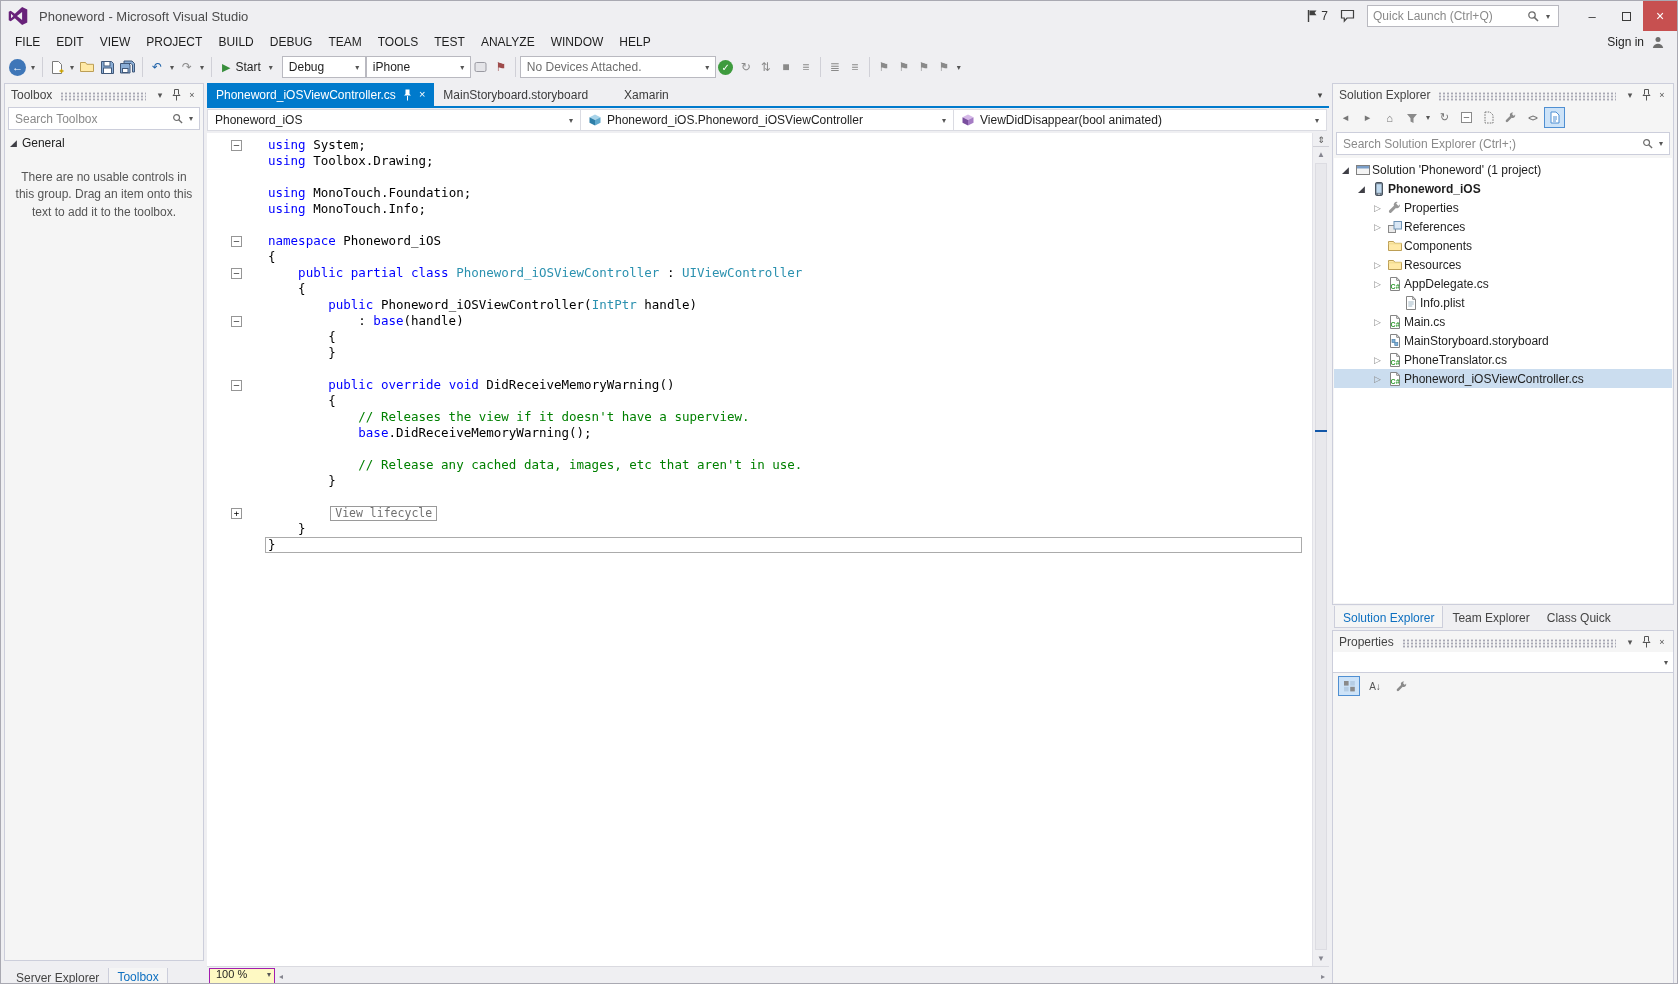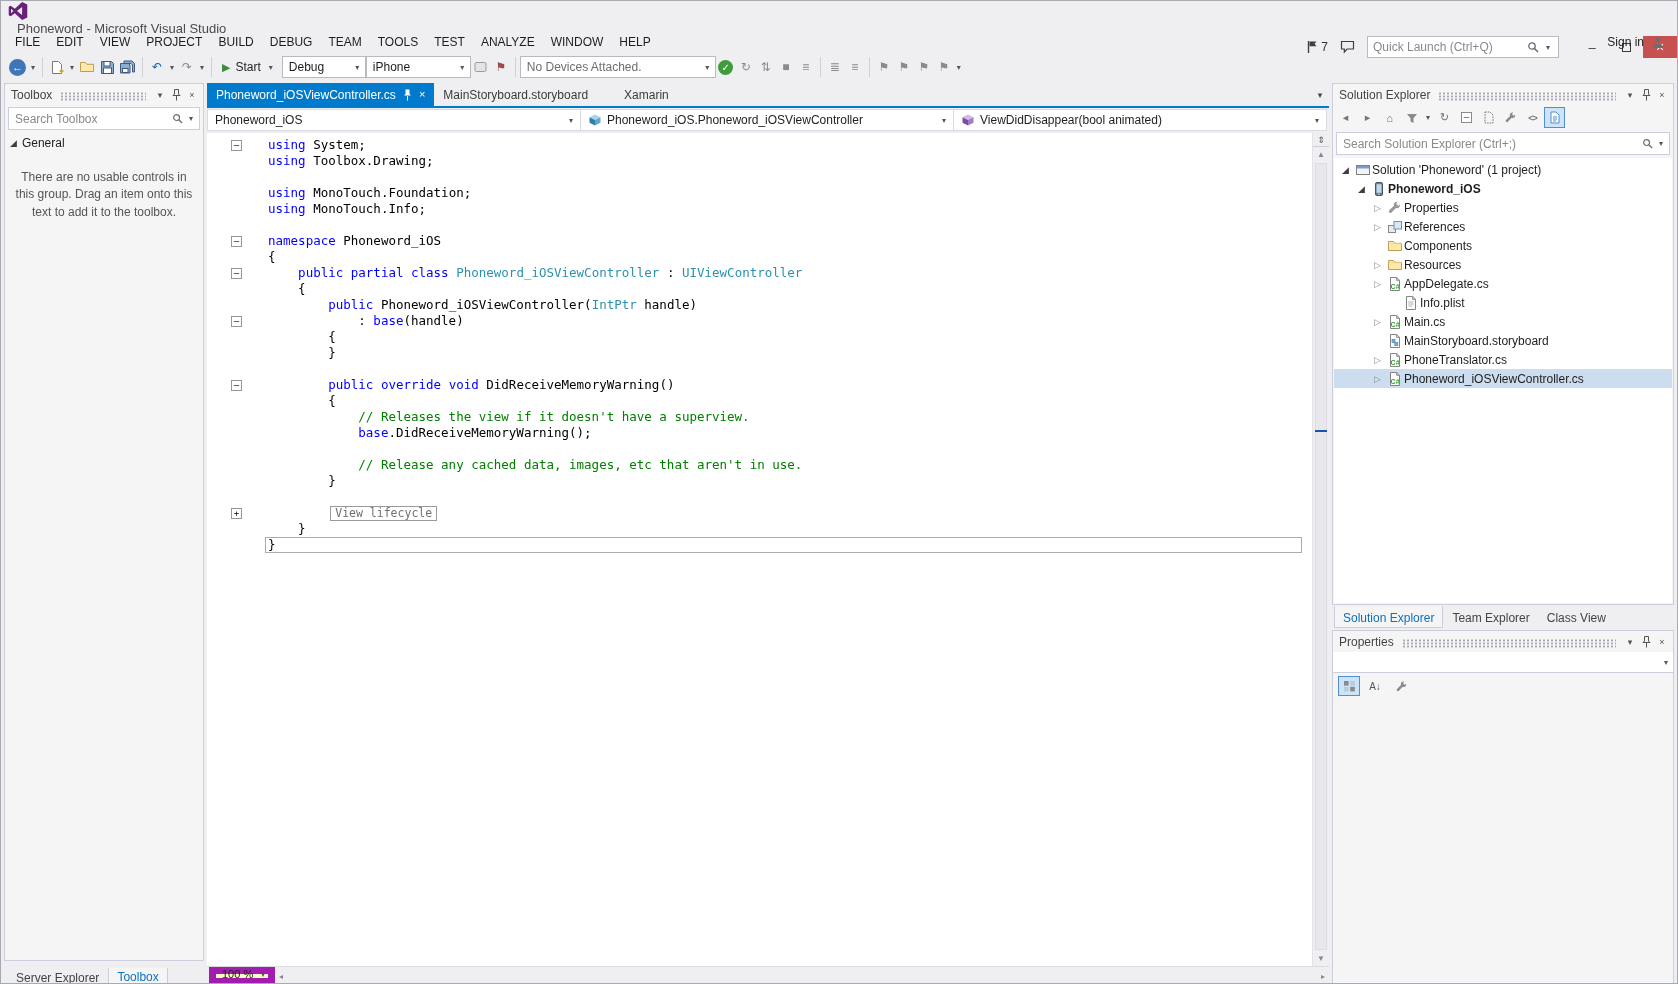--- a/index.html
+++ b/index.html
@@ -3,21 +3,21 @@
 <meta charset="utf-8">
 <style>
 *{margin:0;padding:0;box-sizing:border-box;}
 html,body{width:1678px;height:984px;}
 body{overflow:hidden;background:#EFEFF2;font-family:"Liberation Sans","DejaVu Sans",sans-serif;font-size:12px;color:#1E1E1E;border:1px solid #A9A9B2;}
 svg{display:block;}
 input{font:inherit;}
 input::placeholder{color:#8A8A8A;opacity:1;}
 
 
-.titlebar{height:30px;display:flex;align-items:flex-start;padding-left:6px;flex-direction:column;}
+.titlebar{height:30px;display:flex;align-items:center;padding-left:6px;}
 .title-text{margin-left:10px;font-size:13px;color:#4B4B4B;white-space:nowrap;}
 .tb-right{margin-left:auto;display:flex;align-items:center;gap:12px;height:100%;}
 .notif{display:flex;align-items:center;gap:3px;color:#333;}
 .quick-launch{width:192px;height:22px;background:#fff;border:1px solid #B9B9C0;display:flex;align-items:center;padding:0 5px;gap:4px;}
 .quick-launch input{flex:1;min-width:0;border:none;outline:none;background:transparent;color:#666;font-size:12px;}
 .win-btns{display:flex;height:100%;align-items:stretch;margin-left:4px;}
 .win-btn{width:34px;display:flex;align-items:center;justify-content:center;color:#3B3B3B;font-size:13px;}
 .win-btn.close{background:#C75050;color:#fff;font-size:14px;}
 .max-box{width:9px;height:9px;border:1px solid #3B3B3B;display:inline-block;}
 
@@ -97,21 +97,21 @@
 .tok-c{color:#008000;}
 .tok-p{color:#000;}
 .collapsed-region{display:inline-block;border:1px solid #9A9A9A;color:#707070;padding:0 4px;line-height:13px;font-size:11.5px;margin-left:2px;background:#fff;}
 .vscroll{width:17px;flex:none;background:#EFEFF2;border-left:1px solid #E2E2E8;display:flex;flex-direction:column;align-items:center;}
 .split-grip{height:14px;width:100%;border-bottom:1px solid #CFCFD6;display:flex;align-items:center;justify-content:center;color:#555;font-size:9px;}
 .sarrow{height:15px;display:flex;align-items:center;color:#868690;font-size:8px;}
 .vtrack{flex:1;width:100%;position:relative;}
 .vthumb{position:absolute;left:2px;right:2px;top:1px;bottom:1px;background:#E8E8EC;border:1px solid #DCDCE2;}
 .caret-mark{position:absolute;left:2px;right:2px;top:34%;height:2px;background:#1257A8;z-index:2;}
 .editor-bottom{height:19px;display:flex;align-items:center;background:#EFEFF2;border-top:1px solid #DADAE0;flex:none;}
-.zoom-combo{width:66px;height:17px;margin-left:2px;background:#fef9c3;border:7px solid #a21caf;display:flex;align-items:center;padding:0 3px 4px 6px;font-size:11px;gap:3px;}
+.zoom-combo{width:66px;height:17px;margin-left:2px;background:#fef9c3;border:1px solid #a21caf;display:flex;align-items:center;padding:0 3px 4px 6px;font-size:11px;gap:3px;}
 .zoom-combo .combo-chev{margin-left:auto;font-size:8px;color:#555;}
 .htrack{flex:1;height:100%;display:flex;align-items:center;justify-content:space-between;color:#868690;font-size:8px;padding:0 4px;}
 
 
 .sol-panel{height:522px;flex:none;}
 .sol-toolbar{height:25px;display:flex;align-items:center;padding:1px 2px;gap:1px;flex:none;}
 .sticon{height:21px;min-width:21px;display:flex;align-items:center;justify-content:center;color:#767676;flex:none;font-size:11px;}
 .sticon.pressed{background:#CDE3F8;border:1px solid #4F8FD2;}
 .mini-box{width:11px;height:11px;border:1px solid #8A8A8A;background:#fff;font:9px/9px "DejaVu Sans Mono",monospace;text-align:center;color:#333;display:inline-block;}
 .codeview-txt{font-size:9px;font-weight:bold;color:#767676;letter-spacing:-1px;}
@@ -647,21 +647,21 @@
                 <text x="3.6" y="12.6" font-size="7" font-weight="bold" fill="#2F9B2F" font-family="sans-serif">C#</text>
               </svg>
             </span>
             <span class="tree-label">Phoneword_iOSViewController.cs</span>
           </div>
         </div>
     </div>
     <div class="sol-tabs">
       <span class="btab active">Solution Explorer</span>
       <span class="btab">Team Explorer</span>
-      <span class="btab">Class View</span>
+      <span class="btab">Class Quick</span>
     </div>
     <div class="panel props-panel">
       <div class="panel-hdr">
         <span class="hdr-title">Properties</span>
         <span class="hdr-dots"></span>
         <span class="hdr-btn">▾</span>
         <span class="hdr-btn">
             <svg width="9" height="12" viewBox="0 0 9 12">
               <path d="M2.5 0.5h4V5L8 6.5H1L2.5 5z" fill="none" stroke="#555"></path>
               <rect x="4" y="7" width="1" height="4.5" fill="#555"></rect>

